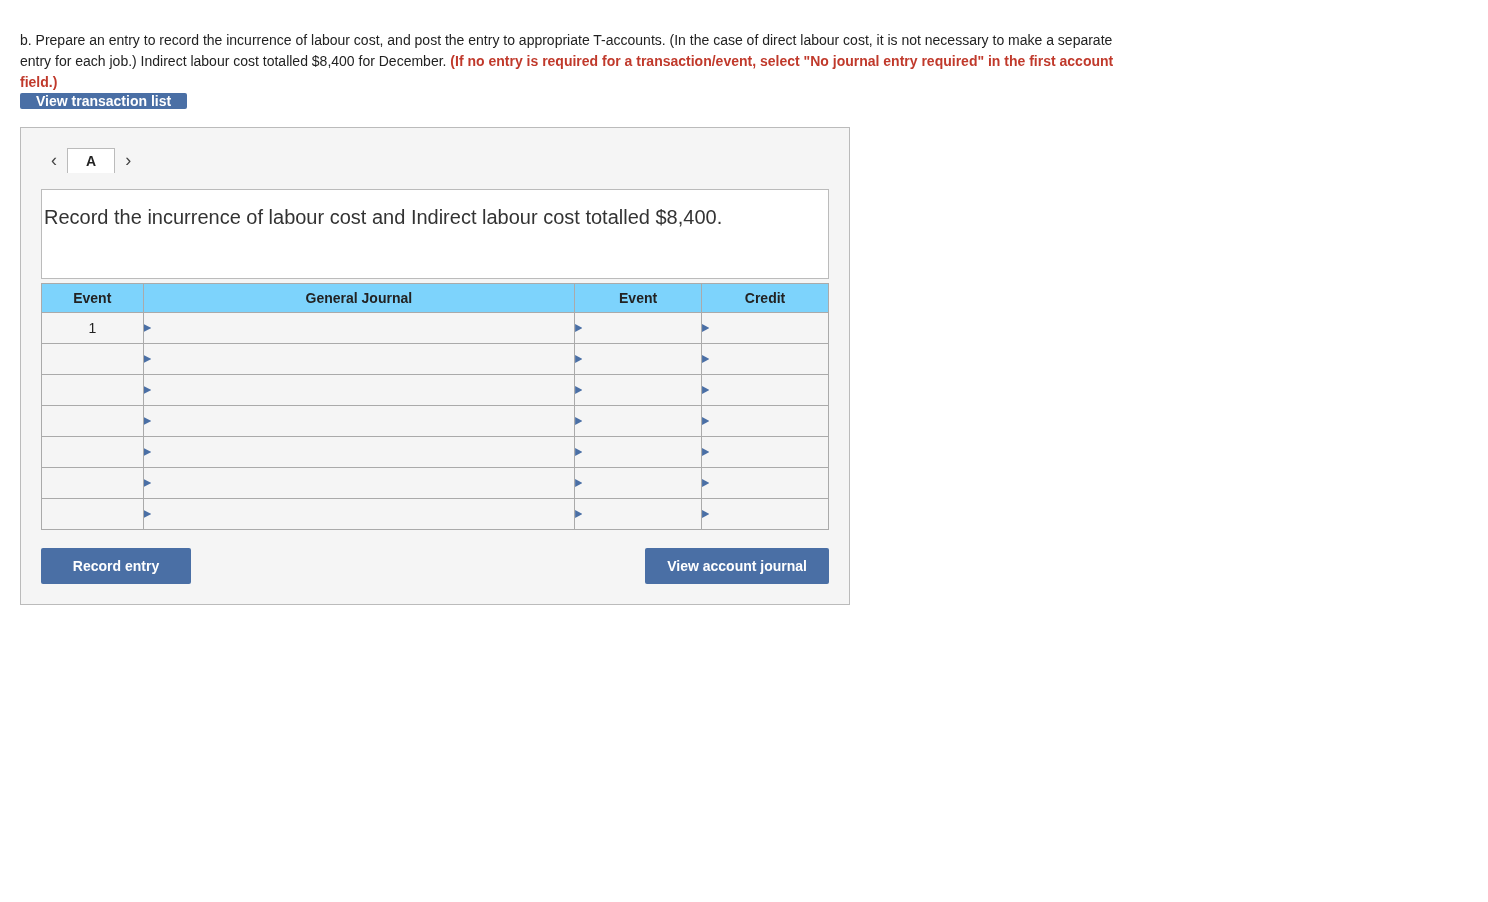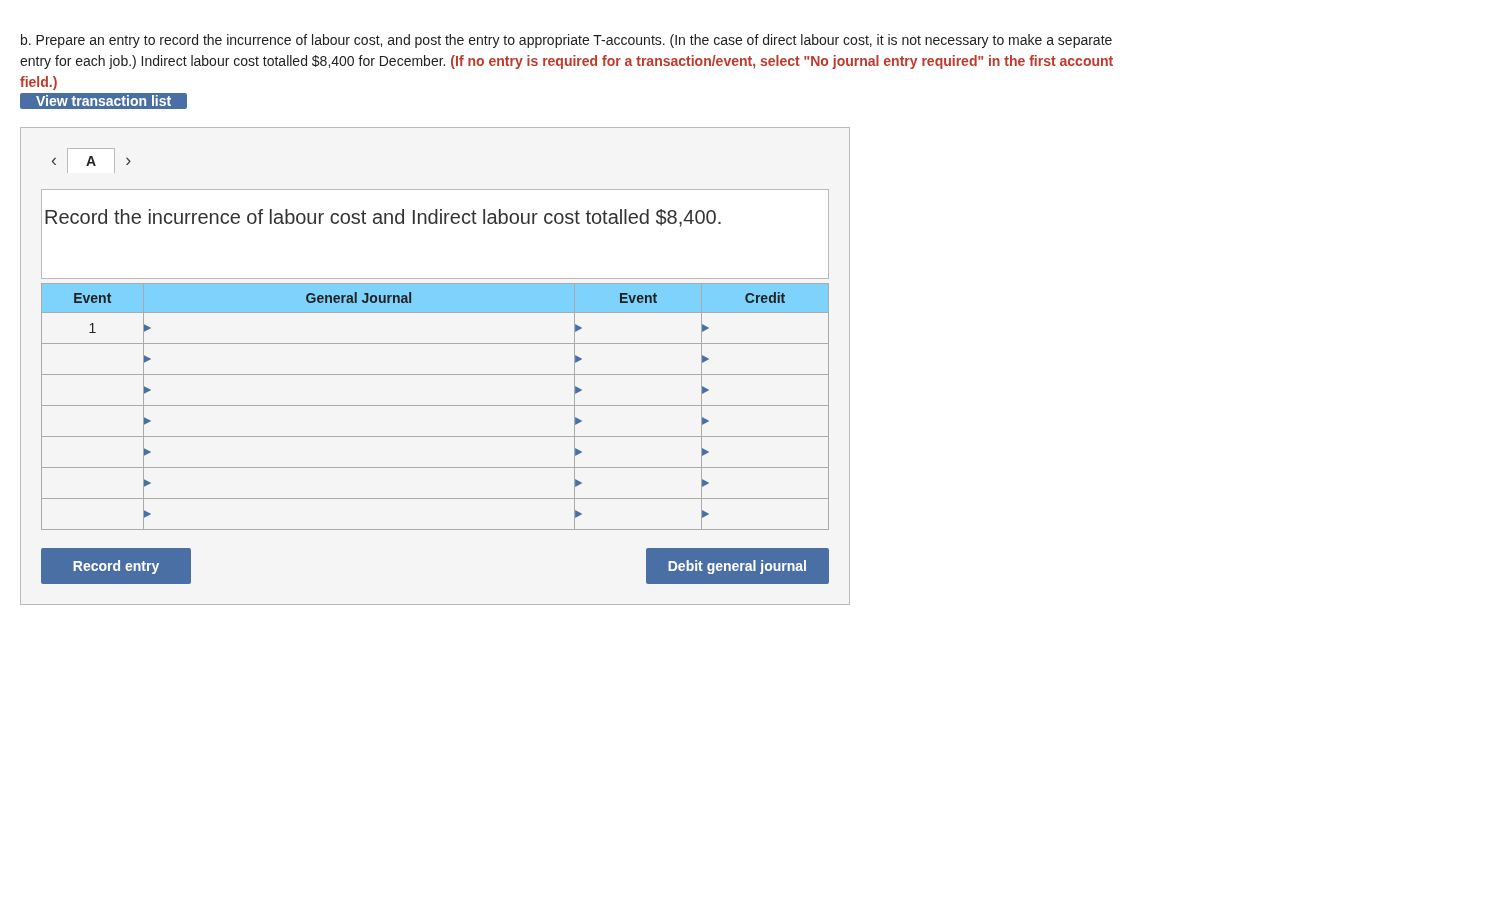--- a/index.html
+++ b/index.html
@@ -356,18 +356,18 @@
               <span class="row-indicator"></span>
               <input class="cell-input" type="text" style="">
             </div>
         </td>
       </tr>
     </tbody>
   </table>
 
   <div class="bottom-buttons">
     <button class="btn-record">Record entry</button>
-    <button class="btn-view-journal">Debit general journal</button>
+    <button class="btn-view-journal">View account journal</button>
   </div>
 </div>
 
 
 
 
 </body></html>

